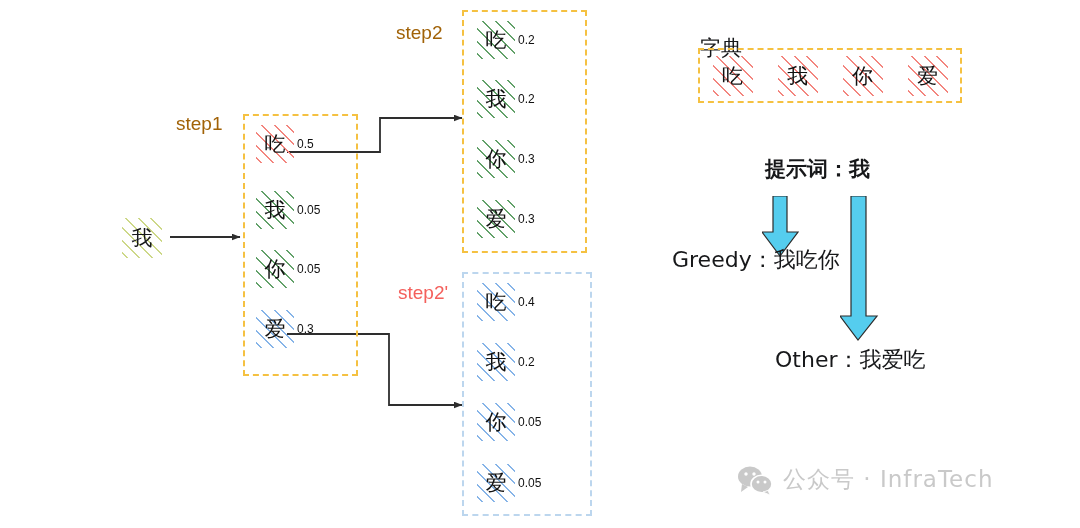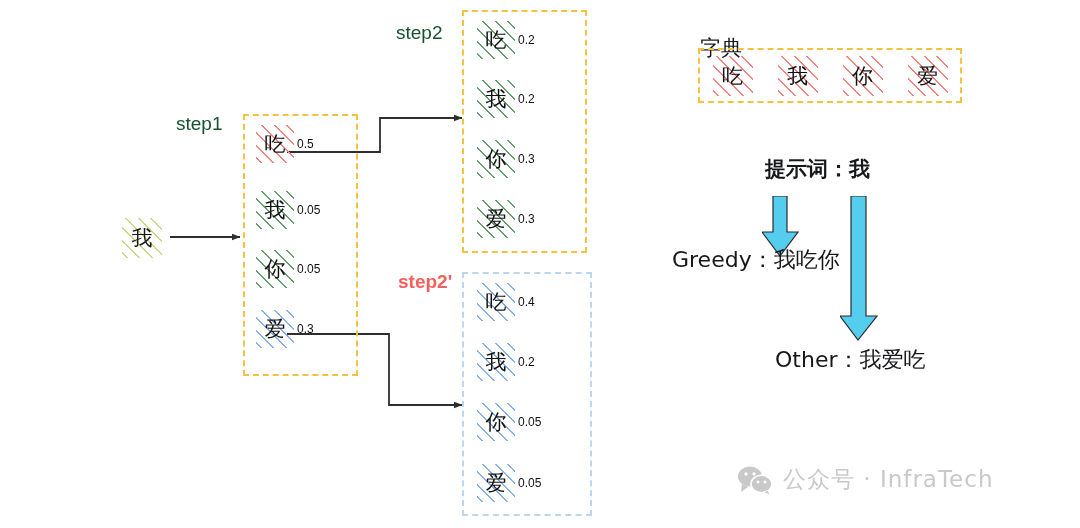--- a/index.html
+++ b/index.html
@@ -91,21 +91,21 @@
     width: 40px; height: 40px;
     font-size: 21px;
     font-family: "DejaVu Sans", sans-serif;
     color: #111;
   }
 
   
   .steplabel {
     font-size: 19px;
     font-family: "Liberation Sans", sans-serif;
-    color: #14532d;
+    color: #a16207;
   }
   .steplabel.alt { color: #f4605c; }
 
   
   .cn-text {
     font-family: "DejaVu Sans", "Liberation Sans", sans-serif;
     color: #17181a;
   }
   .t-dict   { font-size: 21px; margin-top: 28px; }
   .t-prompt { font-size: 21px; font-weight: bold; }
@@ -199,21 +199,21 @@
     </span>
     <span class="prob">0.3</span>
   </div>
   <div class="token" style="left:477px;top:200px;">
     <span class="hatch hatch-green glyph">
       <span>爱</span>
     </span>
     <span class="prob">0.3</span>
   </div>
 
-  <div class="lbl steplabel alt" style="left:398px;top:272px;font-weight:bold;">step2'</div>
+  <div class="lbl steplabel alt" style="left:398px;top:283px;">step2'</div>
 
   <div class="box-dashed box-blue" style="left:462px;top:272px;width:130px;height:244px;"></div>
 
   <div class="token" style="left:477px;top:283px;">
     <span class="hatch hatch-blue glyph">
       <span>吃</span>
     </span>
     <span class="prob">0.4</span>
   </div>
   <div class="token" style="left:477px;top:343px;">

